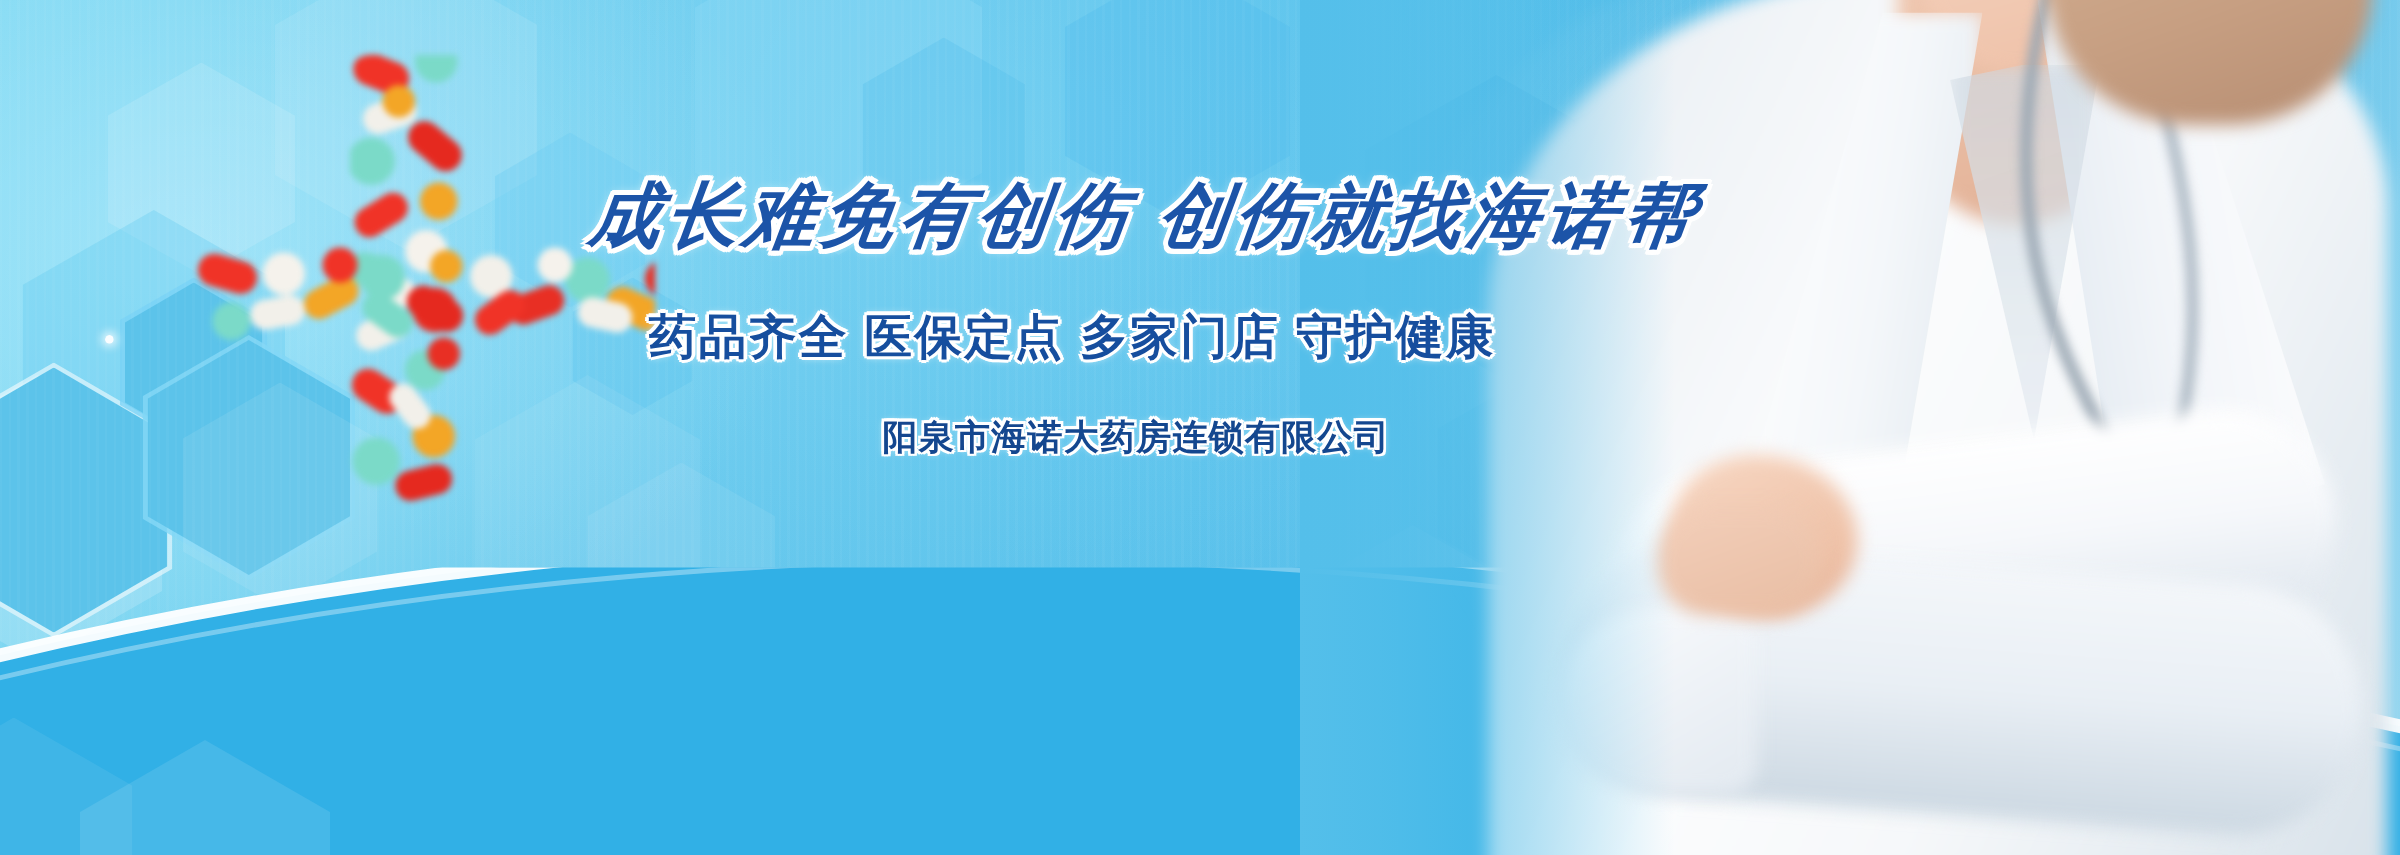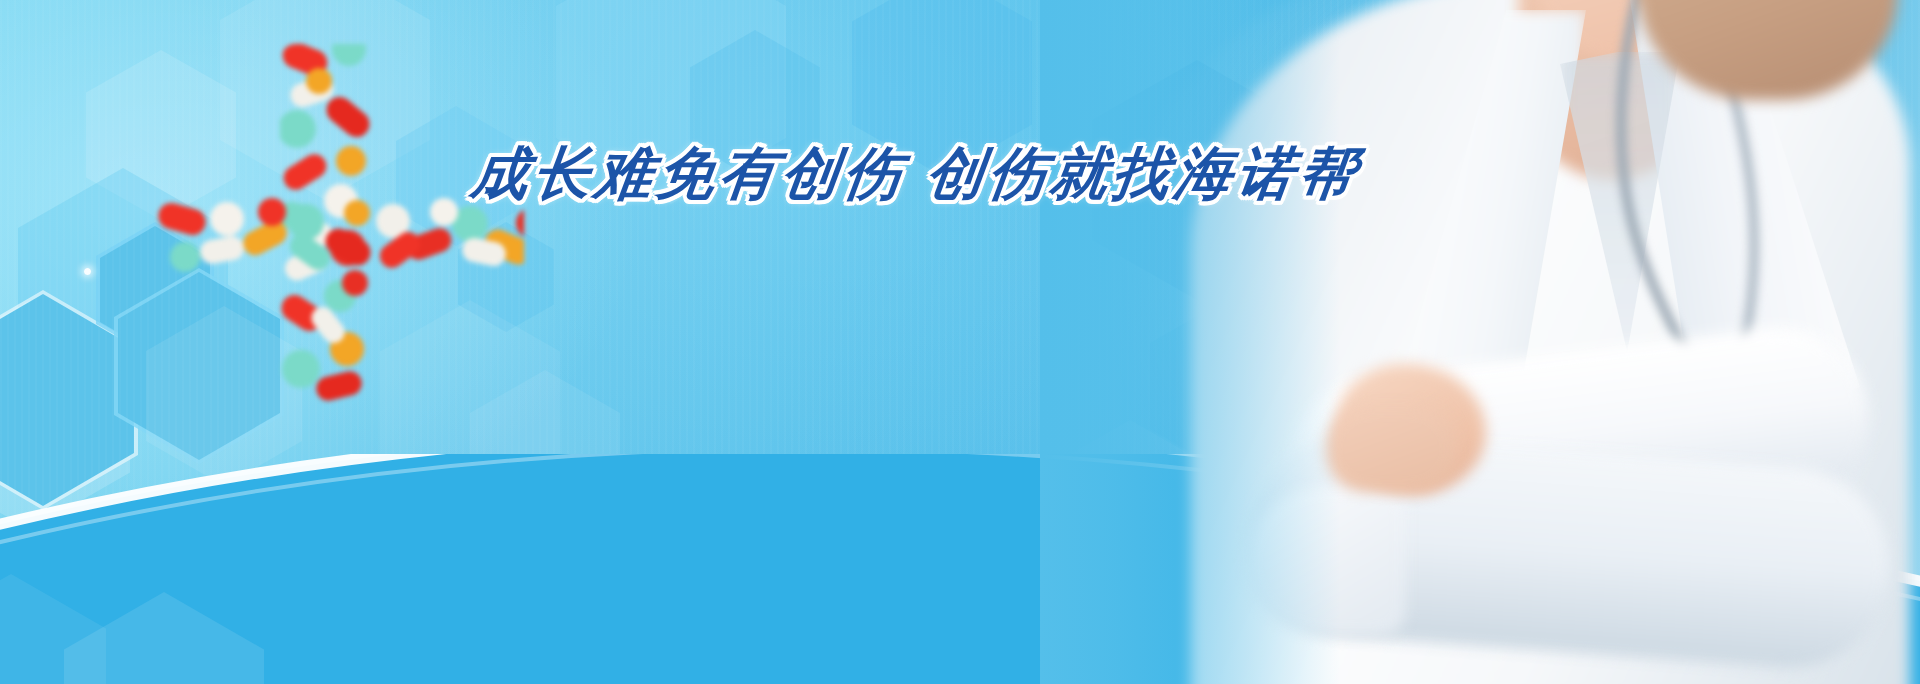--- a/index.html
+++ b/index.html
@@ -230,15 +230,17 @@
 
     <div class="dr-part" style="left:598px;top:-150px;width:260px;height:250px;border-radius:50% 50% 44% 44%;
                 background:linear-gradient(160deg,#d8b79a,#c79f82 60%,#b68d72);"></div>
 
     <div style="position:absolute;left:0;top:0;width:300px;height:684px;
                 background:linear-gradient(90deg, rgba(84,191,234,1) 0%, rgba(84,191,234,.85) 22%, rgba(84,191,234,0) 100%);"></div>
   </div>
 
   <div class="txt" id="headline">成长难免有创伤  创伤就找海诺帮</div>
 
-
+  <div class="txt" id="subtitle">药品齐全  医保定点  多家门店  守护健康</div>
+
+  <div class="txt" id="company">阳泉市海诺大药房连锁有限公司</div>
 
 </div>
 
 </body></html>

